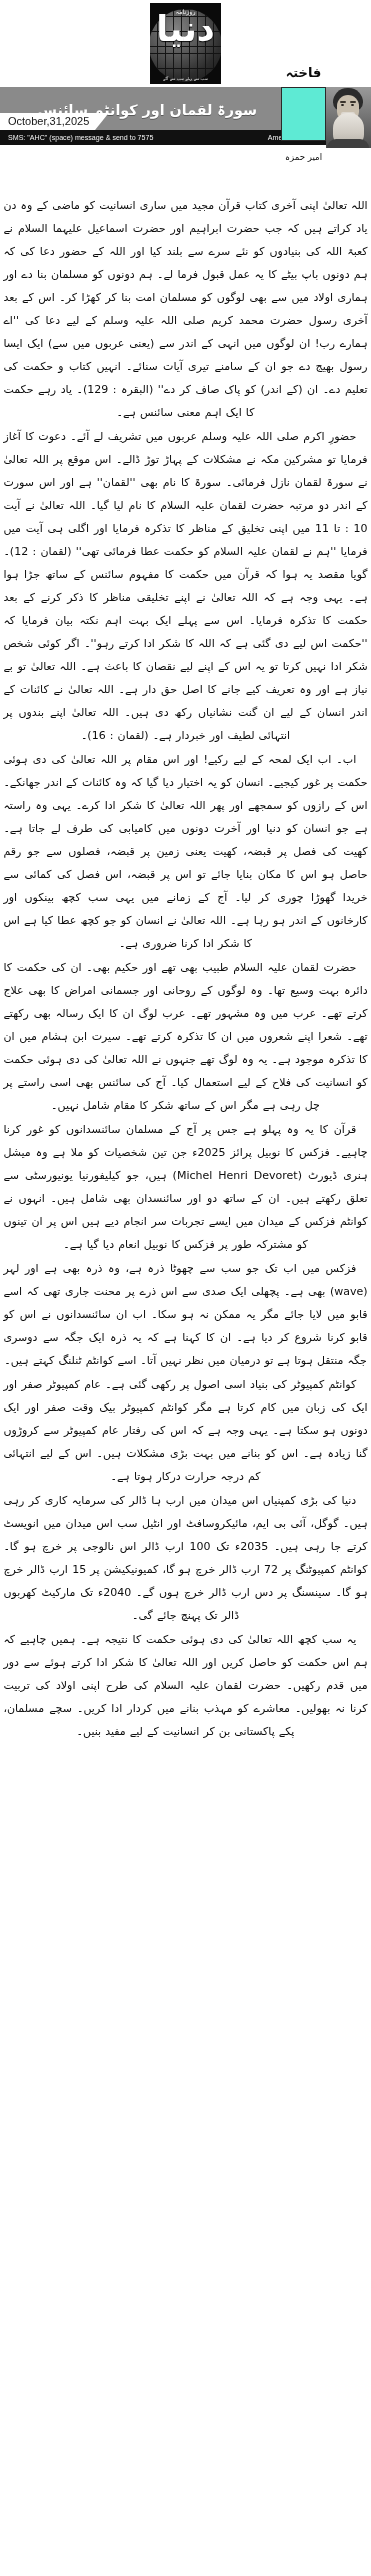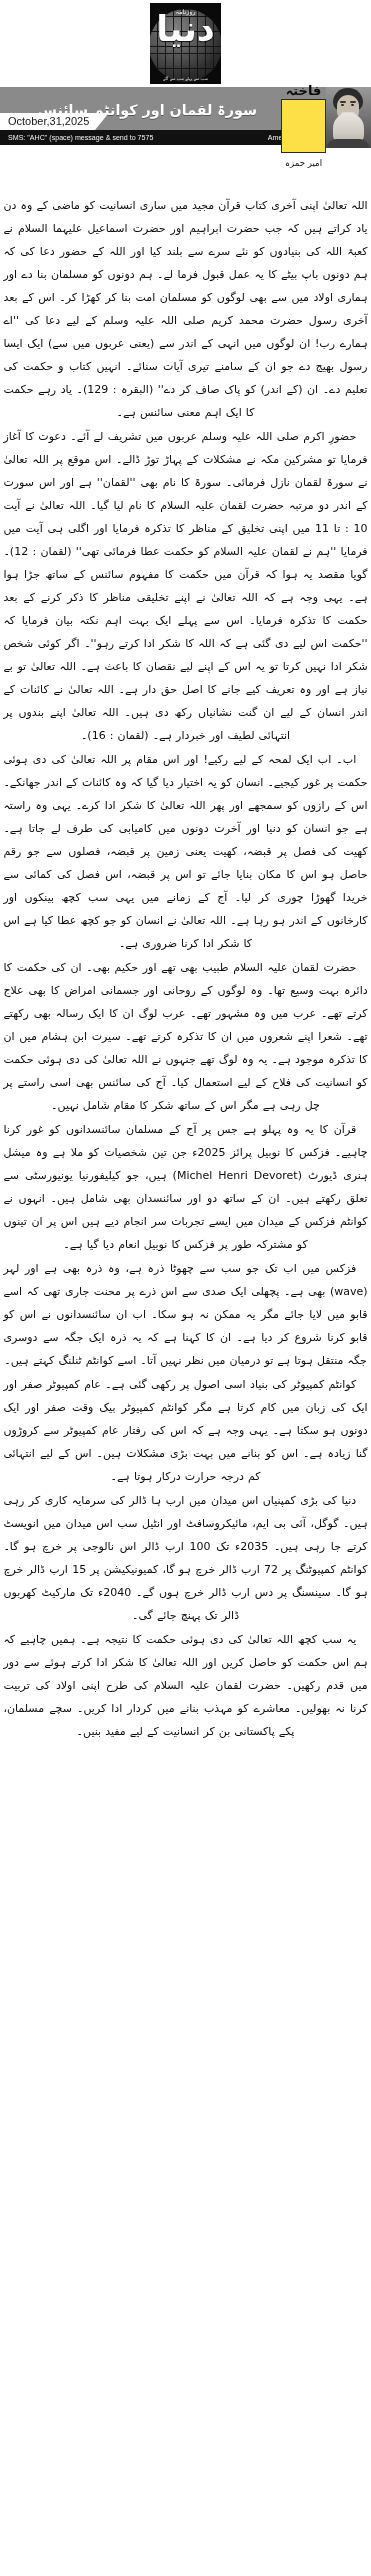--- a/index.html
+++ b/index.html
@@ -134,31 +134,31 @@
     line-height: 17px;
     direction: ltr;
     white-space: nowrap;
     clip-path: polygon(0 0, 100% 0, calc(100% - 13.7px) 100%, 0 100%);
   }
 
   
   .brand-block {
     position: absolute;
     right: 45px;
-    top: 12px;
+    top: 0;
     width: 45px;
     height: 54px;
-    background: #fde047;
+    background: #5eead4;
     border: 0.6px solid #2a2a2a;
     box-sizing: border-box;
     display: flex;
     flex-direction: column;
     align-items: center;
     justify-content: center;
-    gap: 7px;
+    gap: 13px;
   }
   .brand-name {
     font-family: "DejaVu Sans", sans-serif;
     font-size: 13px;
     font-weight: 700;
     color: #0b0b0b;
     direction: rtl;
     line-height: 1;
   }
   .brand-rule {

